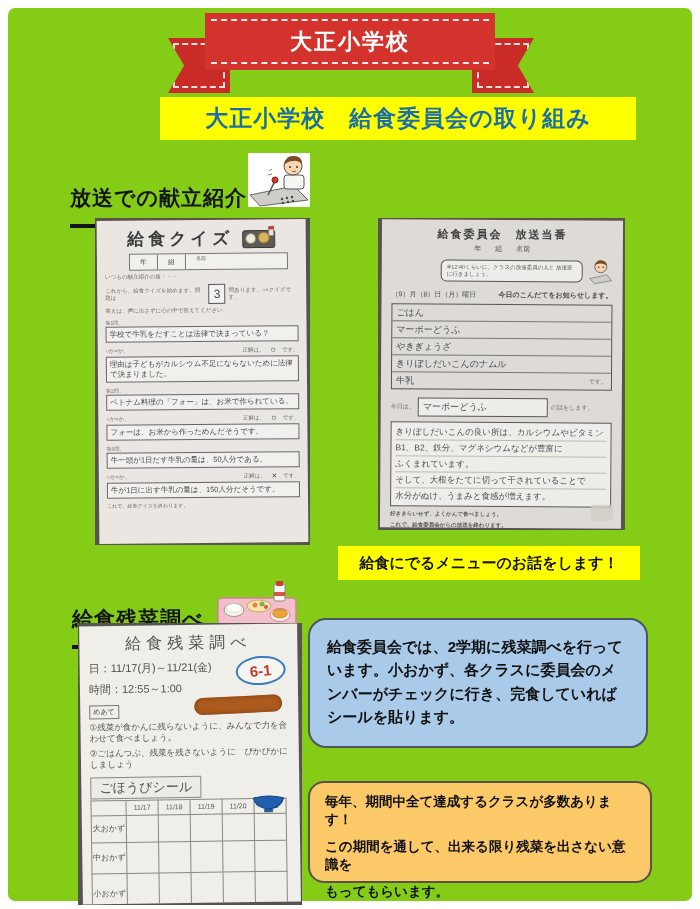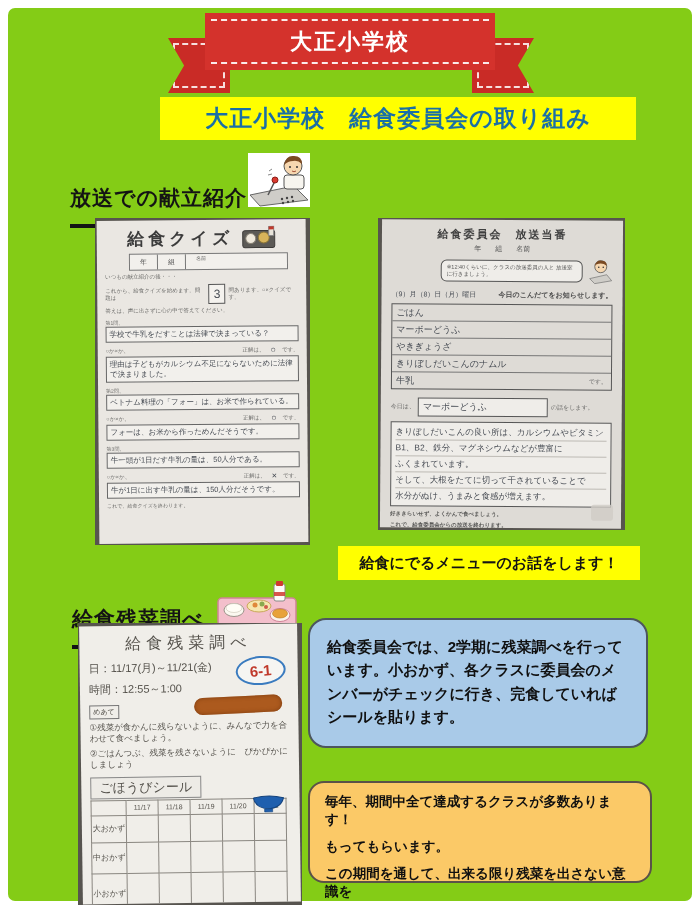--- a/index.html
+++ b/index.html
@@ -331,17 +331,17 @@
         </tbody>
       </table>
     </div>
   </div>
 
   <div class="infobox box-blue">
     <span>給食委員会では、2学期に残菜調べを行っています。小おかず、各クラスに委員会のメンバーがチェックに行き、完食していればシールを貼ります。</span>
   </div>
   <div class="infobox box-orange">
     <div>毎年、期間中全て達成するクラスが多数あります！</div>
+    <div>この期間を通して、出来る限り残菜を出さない意識を</div>
     <div>もってもらいます。</div>
-    <div>この期間を通して、出来る限り残菜を出さない意識を</div>
   </div>
 
 </div>
 
 </body></html>

